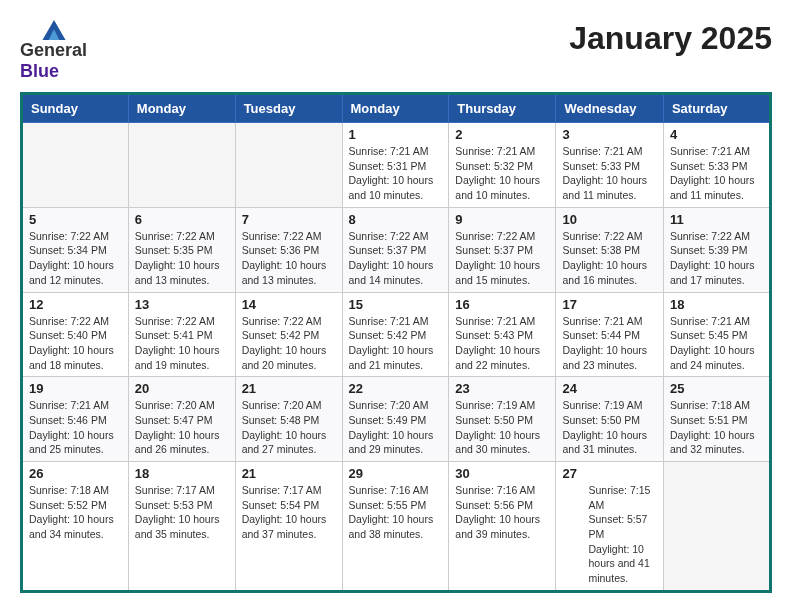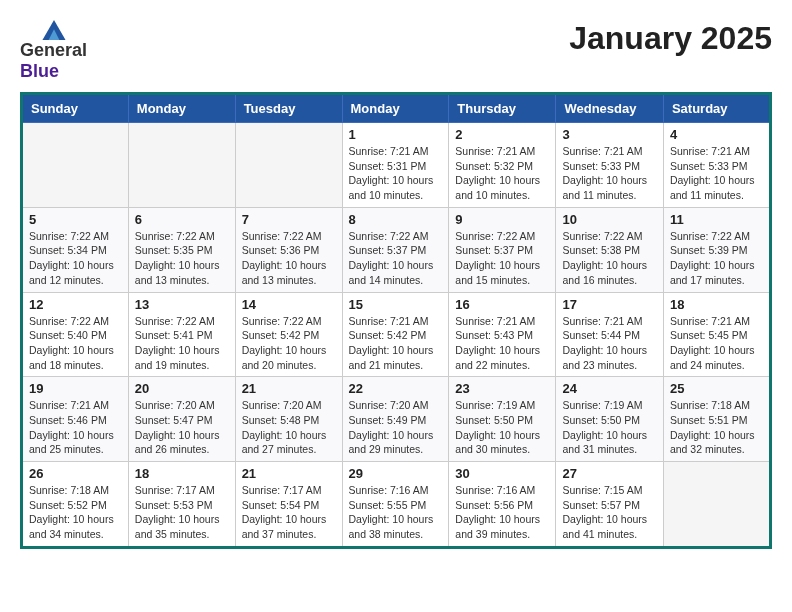--- a/index.html
+++ b/index.html
@@ -298,20 +298,20 @@
 Daylight: 10 hours and 38 minutes.</div>
         </td>
         <td>
           <div class="day-number">30</div>
           <div class="day-info" style="white-space: pre-line;">Sunrise: 7:16 AM
 Sunset: 5:56 PM
 Daylight: 10 hours and 39 minutes.</div>
         </td>
         <td>
           <div class="day-number">27</div>
-          <div class="day-info" style="white-space: pre-line;">Sunrise: 7:15 AM
+          <div class="day-info" style="white-space: pre-line; margin-left: 26px;">Sunrise: 7:15 AM
 Sunset: 5:57 PM
 Daylight: 10 hours and 41 minutes.</div>
         </td>
         <td class="empty"></td>
       </tr>
     </tbody>
 </table>
 
 </body></html>

